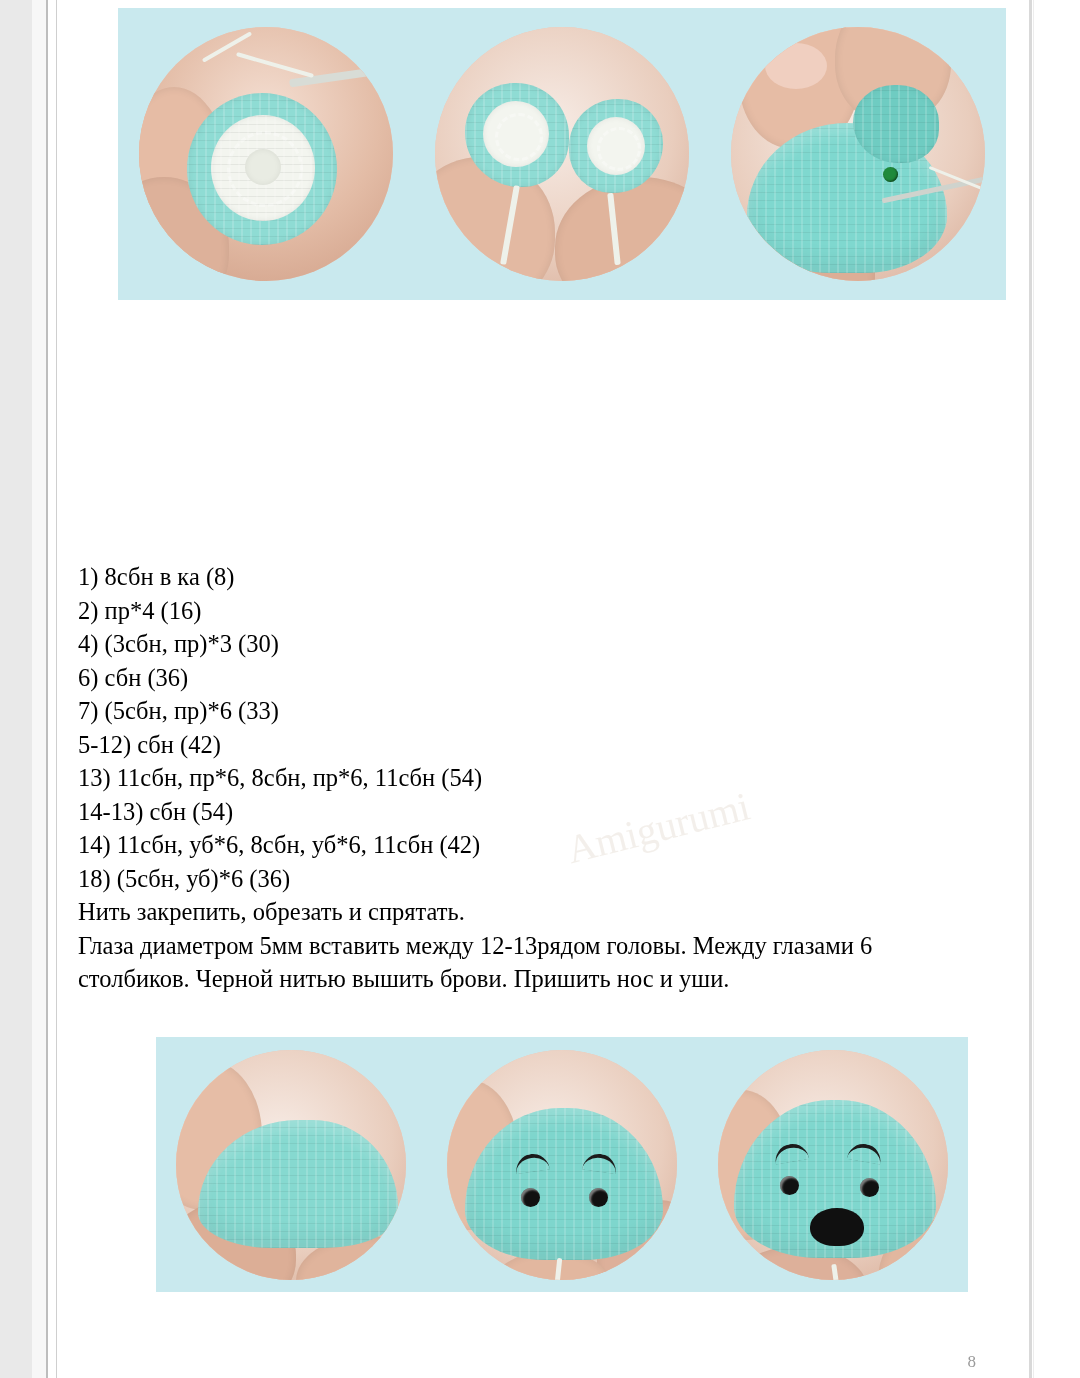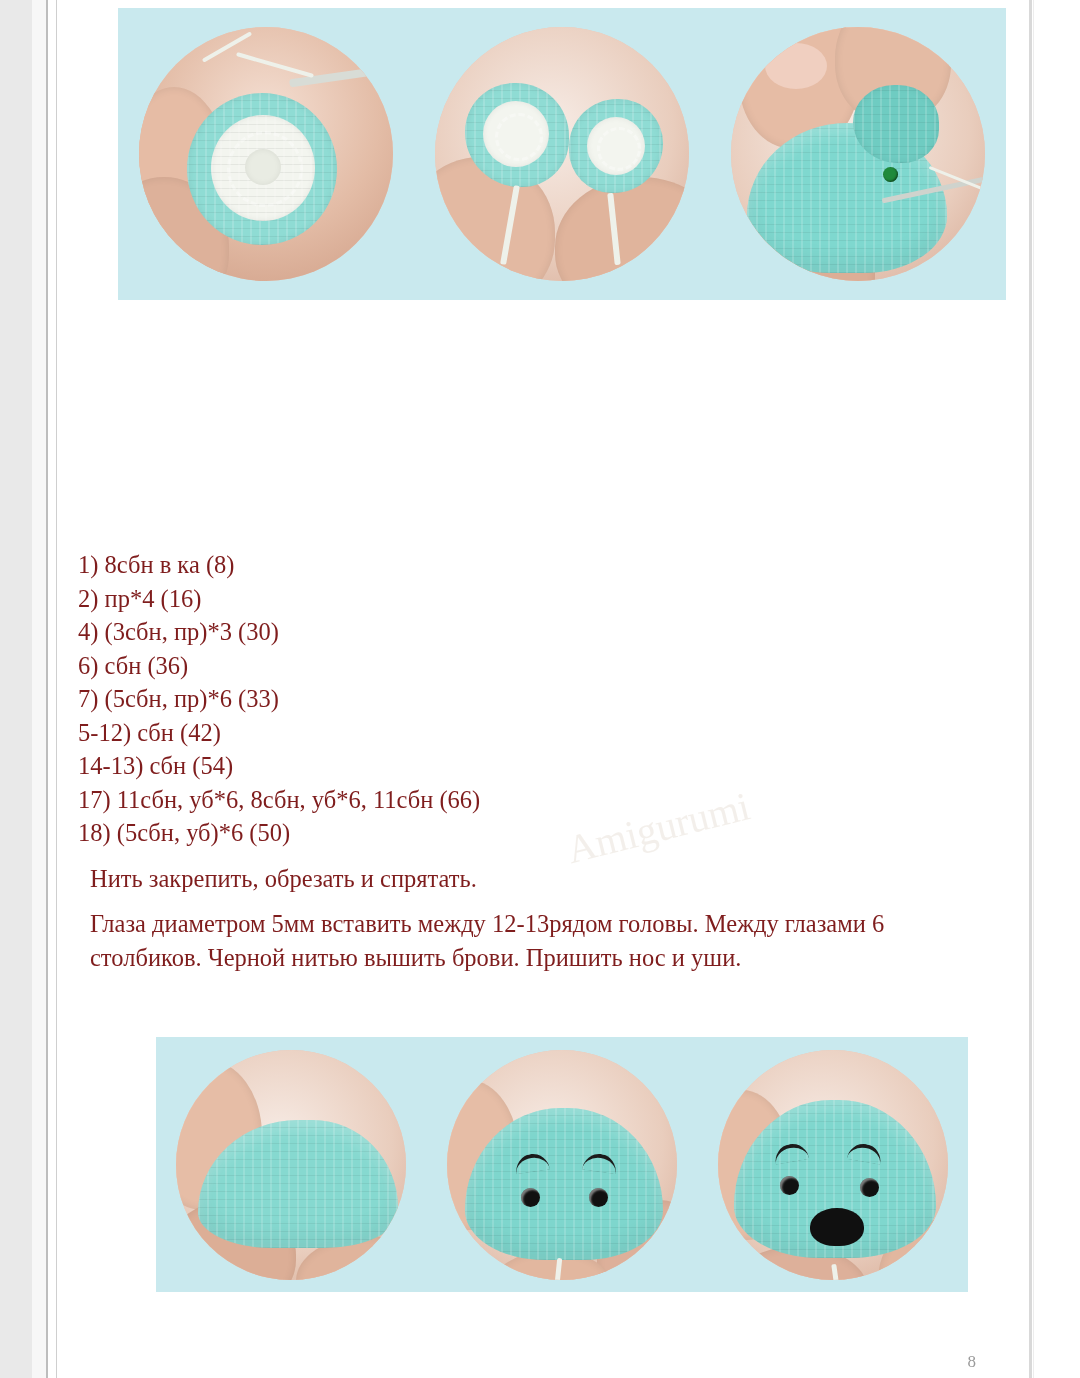--- a/index.html
+++ b/index.html
@@ -176,29 +176,29 @@
   .nail {
     position:absolute;
     background:#f0cfc0;
     border-radius:50%;
   }
 
   
   .pattern-text {
     position: absolute;
     left: 22px;
-    top: 548px;
+    top: 560px;
     width: 900px;
     font-family: "Liberation Serif", serif;
     font-size: 24.5px;
     line-height: 33.5px;
-    color: #7f1d1d;
+    color: #000000;
   }
   .pattern-text .row { white-space: pre; }
-  .pattern-text .para { margin: 12px; }
+  .pattern-text .para { margin: 0; }
   .pattern-text .para-wrap { white-space: normal; }
 
   
   .watermark {
     position:absolute;
     left: 520px;
     top: 790px;
     width: 300px;
     height: 150px;
     opacity: .22;
@@ -290,23 +290,24 @@
       </div>
     </div>
 
     <div class="pattern-text">
       <div class="row">1) 8сбн в ка (8)</div>
       <div class="row">2) пр*4 (16)</div>
       <div class="row">4) (3сбн, пр)*3 (30)</div>
       <div class="row">6) сбн (36)</div>
       <div class="row">7) (5сбн, пр)*6 (33)</div>
       <div class="row">5-12) сбн (42)</div>
+      <div class="row">13) 11сбн, пр*6, 8сбн, пр*6, 11сбн (54)</div>
       <div class="row">14-13) сбн (54)</div>
-      <div class="row">17) 11сбн, уб*6, 8сбн, уб*6, 11сбн (66)</div>
-      <div class="row">18) (5сбн, уб)*6 (50)</div>
+      <div class="row">14) 11сбн, уб*6, 8сбн, уб*6, 11сбн (42)</div>
+      <div class="row">18) (5сбн, уб)*6 (36)</div>
       <div class="para">Нить закрепить, обрезать и спрятать.</div>
       <div class="para para-wrap">Глаза диаметром 5мм вставить между 12-13рядом головы. Между глазами 6 столбиков. Черной нитью вышить брови. Пришить нос и уши.</div>
     </div>
 
     <div class="watermark">Amigurumi</div>
 
     <div class="photo-strip" id="strip-bottom">
 
       <div class="photo-circle">
         <div class="bg-light2"></div>

